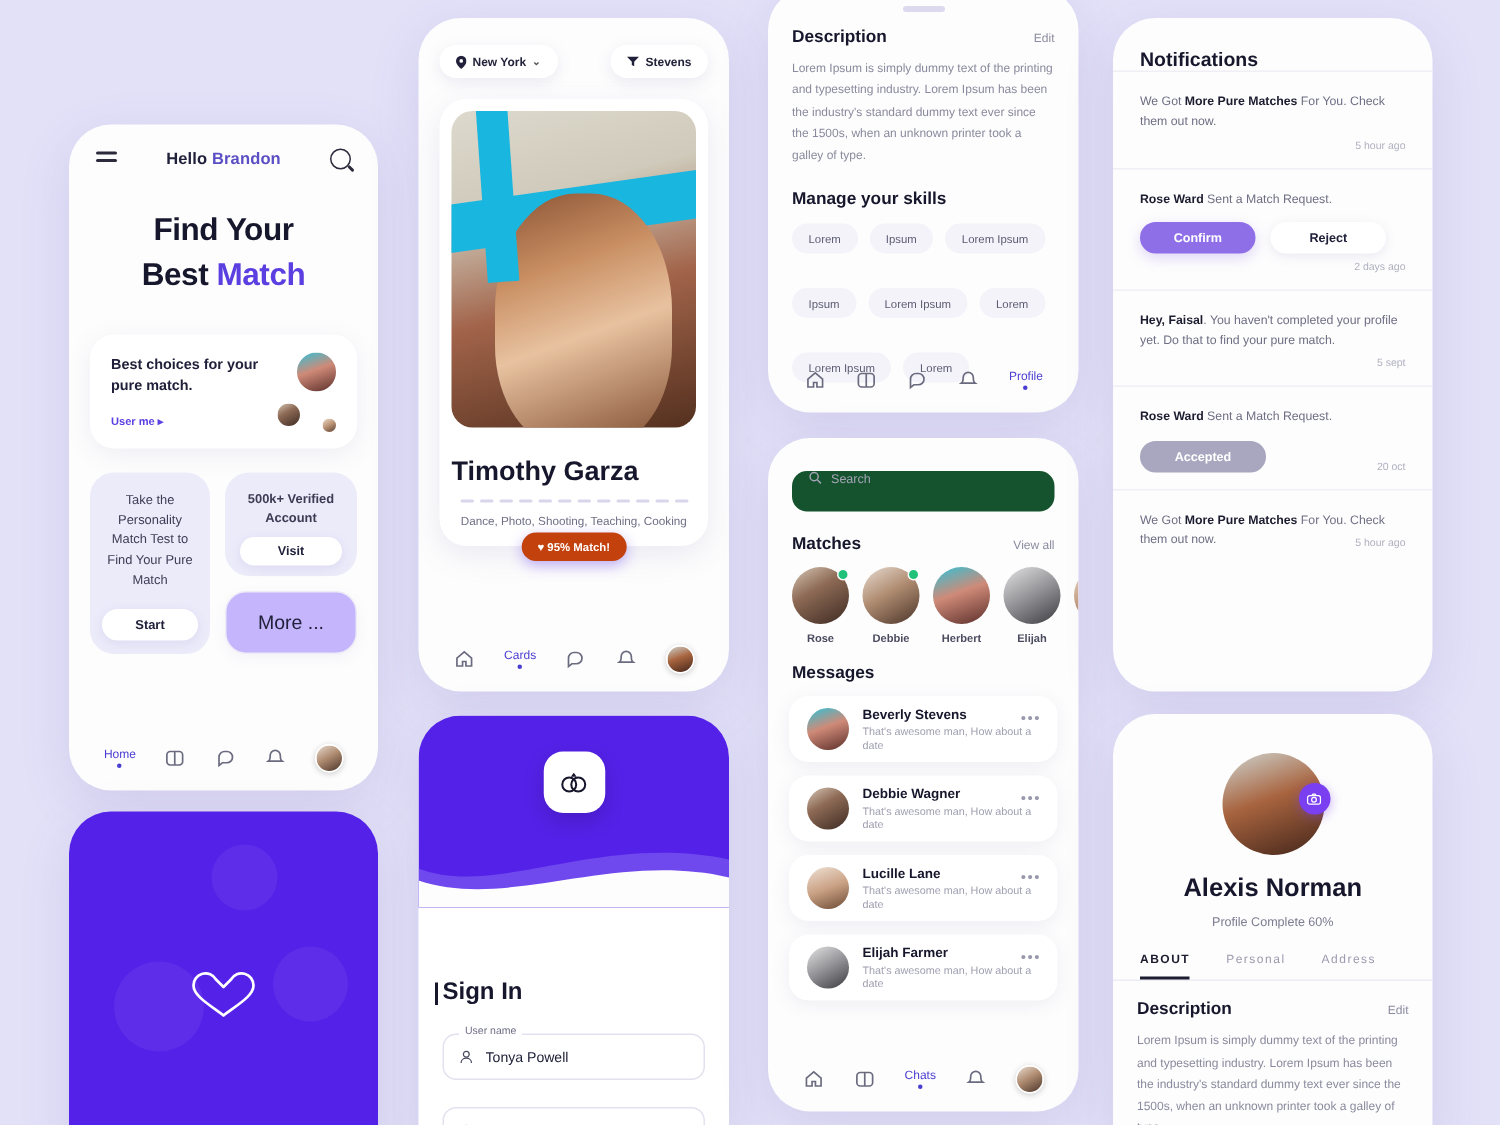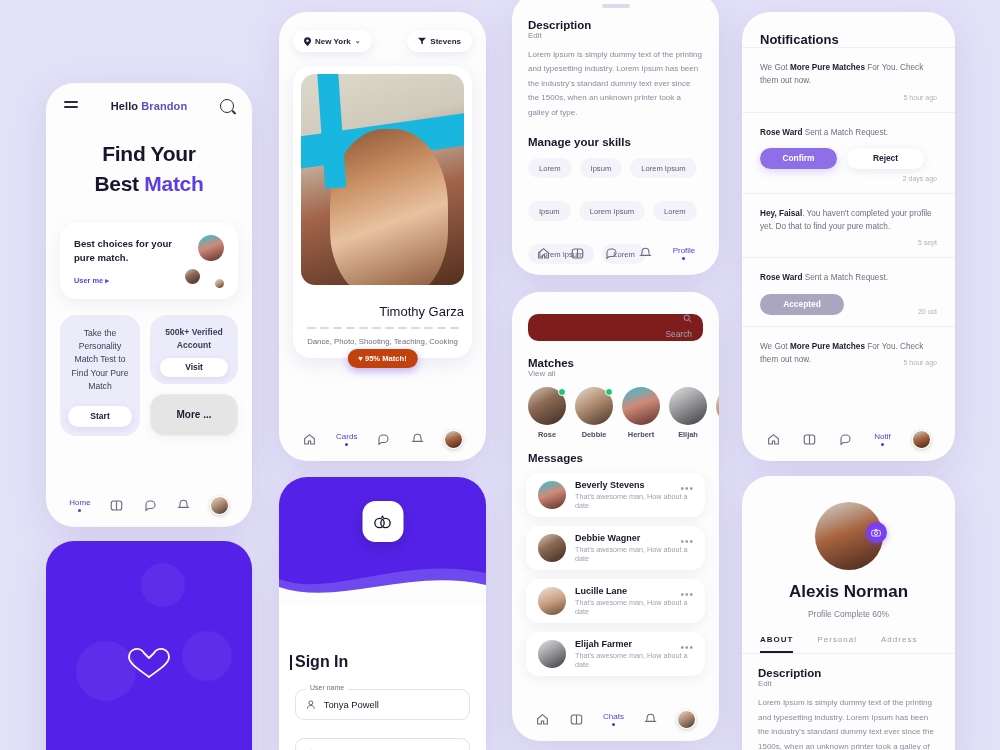--- a/index.html
+++ b/index.html
@@ -51,22 +51,22 @@
   .card-l p { font-size:8.6px; color:#3c3c55; text-align:center; line-height:1.55; font-weight:500;}
   .pill-btn { position:absolute; left:8px; right:8px; bottom:9px; height:21px; background:#fff;
     border-radius:11px; display:flex; align-items:center; justify-content:center;
     font-size:8.6px; font-weight:600; color:#20203a; box-shadow:0 2px 7px rgba(110,100,170,.12);}
   .card-r-wrap { display:flex; flex-direction:column; gap:10px; }
   .card-r { width:88px; height:69px; padding:11px 8px 0 8px; position:relative;}
   .card-r p { font-size:8.6px; color:#3c3c55; text-align:center; line-height:1.5; font-weight:600;}
   .pill-visit { position:absolute; left:10px; right:10px; bottom:7px; height:19px; background:#fff;
     border-radius:10px; display:flex;align-items:center;justify-content:center;
     font-size:8.4px;font-weight:600;color:#20203a;box-shadow:0 2px 7px rgba(110,100,170,.12);}
-  .card-more { width:88px;height:42px;background:#e5e5e5;border:1px solid #ecebf6;border-radius:14px;
-    display:flex;align-items:center;justify-content:center;font-size:10px;font-weight:700;color:#20203a;
+  .card-more { width:88px;height:42px;background:#c4b5fd;border:1px solid #ecebf6;border-radius:14px;
+    display:flex;align-items:center;justify-content:center;font-size:13px;font-weight:400;color:#20203a;
     box-shadow:0 3px 9px rgba(110,100,170,.07);}
 
   
   .nav { position:absolute; left:0; right:0; bottom:0; height:44px; display:flex;
      align-items:center; justify-content:space-around; padding:0 14px; }
   .nav .ni { width:15px; height:15px; position:relative; }
   .nav-lbl { font-size:8px; font-weight:400; color:#4b3fd1; text-align:center; }
   .nav-lbl .dot { display:block; width:3px;height:3px;border-radius:50%;background:#4b3fd1;margin:2px auto 0;}
   .nav-av { width:19px;height:19px;border-radius:50%;background-size:cover;border:1.5px solid #fff;box-shadow:0 1px 4px rgba(0,0,0,.2);}
   .ic-home, .ic-cards, .ic-chat, .ic-bell { stroke:#6b6b80; fill:none; stroke-width:1.5; }
@@ -80,21 +80,21 @@
   #p-cards { left:279px; top:12px; width:207px; height:449px; border-radius:28px; }
   .cards-top { display:flex; align-items:center; justify-content:space-between; padding:18px 14px 0 14px;}
   .chip { background:#fff; border-radius:13px; box-shadow:0 3px 10px rgba(110,100,170,.13);
     height:22px; display:flex; align-items:center; gap:4px; padding:0 11px; font-size:8px; font-weight:600; color:#24243c;}
   .photo-card { margin:14px 14px 0 14px; background:#fff; border-radius:18px;
     box-shadow:0 6px 20px rgba(110,100,170,.13); padding:8px 8px 12px 8px; position:relative;}
   .photo { height:211px; border-radius:14px; overflow:hidden; position:relative; background:#cfd6d2;}
   .match-badge { position:absolute; left:50%; transform:translateX(-50%); bottom:-10px;
     background:#c2410c; color:#fff; font-size:7.6px; font-weight:700; padding:5px 11px; border-radius:11px;
     white-space:nowrap; box-shadow:0 3px 9px rgba(84,33,232,.35);}
-  .pname { text-align:right; font-size:13px; font-weight:400; color:#16162c; margin-top:19px;}
+  .pname { text-align:left; font-size:18px; font-weight:700; color:#16162c; margin-top:19px;}
   .dashes { display:flex; gap:4px; justify-content:center; margin-top:8px;}
   .dashes i { width:9px;height:1.6px;background:#d8d6ea;border-radius:2px;display:block;}
   .ptags { text-align:center; font-size:7.8px; color:#6f6f86; margin-top:8px; }
 
   
   #p-signin { left:279px; top:477px; width:207px; height:300px; border-radius:28px; overflow:hidden; background:#fff;}
   .si-head { position:relative; height:128px; background:#5421e8; overflow:hidden;}
   .si-logo { position:absolute; left:50%; top:24px; transform:translateX(-50%);
     width:41px;height:41px;background:#fff;border-radius:13px;display:flex;align-items:center;justify-content:center;
     box-shadow:0 5px 14px rgba(0,0,0,.16);}
@@ -102,32 +102,32 @@
   .si-title:before{content:"";position:absolute;left:-5px;top:2px;width:2px;height:15px;background:#16162c;}
   .field { margin:18px 16px 0 16px; height:31px; border:1px solid #e3e1ef; border-radius:9px;
     display:flex; align-items:center; gap:8px; padding:0 10px; position:relative; background:#fff;}
   .field-lbl { position:absolute; top:-6px; left:10px; background:#fff; padding:0 4px; font-size:7px; color:#6f6f86;}
   .field input { border:0; outline:0; font-size:9.4px; font-family:inherit; color:#20203a; background:transparent; width:100%;}
   .field input::placeholder{ color:#a9a9ba; }
 
   
   #p-desc { left:512px; top:-8px; width:207px; height:283px; border-radius:28px; }
   .grabber { width:28px;height:3.5px;background:#ddd9ee;border-radius:3px;margin:12px auto 0;}
-  .sec-head { display:flex; align-items:baseline; justify-content:space-between; padding:11px 16px 0 16px;flex-direction:column;}
+  .sec-head { display:flex; align-items:baseline; justify-content:space-between; padding:11px 16px 0 16px;}
   .sec-title { font-size:11.5px; font-weight:700; color:#16162c;}
   .sec-link { font-size:8px; color:#8b8ba0;}
   .body-txt { padding:8px 16px 0 16px; font-size:8px; line-height:1.82; color:#8a8a9e;}
   .skills { display:flex; flex-wrap:wrap; gap:23px 8px; padding:10px 16px 0 16px;}
   .skill { background:#f4f3fa; border-radius:11px; height:20px; display:flex; align-items:center;
     justify-content:center; font-size:7.6px; color:#5c5c72; padding:0 11px; }
   .skill.add { background:#5421e8; color:#fff; font-weight:700; }
 
   #p-chat { left:512px; top:292px; width:207px; height:449px; border-radius:28px; }
-  .searchbar { margin:22px 16px 0 16px; height:27px; background:#7f1d1d; border-radius:10px;
-    display:flex; align-items:flex-end; gap:6px; padding:0 11px; font-size:8.4px; color:#a4a4b6;flex-direction:column;}
+  .searchbar { margin:22px 16px 0 16px; height:27px; background:#14532d; border-radius:10px;
+    display:flex; align-items:flex-start; gap:6px; padding:0 11px; font-size:8.4px; color:#a4a4b6;}
   .mrow { display:flex; gap:9px; padding:9px 0 0 16px; overflow:hidden;}
   .m-item { text-align:center; flex:0 0 auto; }
   .m-av { width:38px;height:38px;border-radius:50%;background-size:cover;position:relative;}
   .m-on { position:absolute; right:0; top:1px; width:8px;height:8px;border-radius:50%;background:#21c17a;border:1.6px solid #fff;}
   .m-name { font-size:7.4px; color:#4b4b60; margin-top:5px; font-weight:600;}
   .msg-item { margin:9px 14px 0 14px; background:#fff; border-radius:13px; box-shadow:0 3px 12px rgba(110,100,170,.10);
     height:44px; display:flex; align-items:center; gap:9px; padding:0 12px; position:relative;}
   .msg-av { width:28px;height:28px;border-radius:50%;background-size:cover; flex:0 0 auto;}
   .msg-n { font-size:9px; font-weight:700; color:#16162c;}
   .msg-p { font-size:7.2px; color:#a0a0b2; margin-top:2px;}
@@ -490,34 +490,20 @@
         <div class="btn-solid muted">Accepted</div>
       </div>
       <div class="n-time inline">20 oct</div>
     </div>
 
     <div class="n-item">
       <div class="n-txt"><span>We Got </span><b>More Pure Matches</b><span> For You. Check them out now.</span></div>
       <div class="n-time inline">5 hour ago</div>
     </div>
 
-    <div class="nav">
-      <svg class="ni" viewBox="0 0 20 20">
-          <path class="ic-home" d="M3.5 9 10 3.5 16.5 9v7h-5v-4h-3v4h-5V9z"></path>
-        </svg>
-      <svg class="ni" viewBox="0 0 20 20">
-          <rect class="ic-cards" x="3" y="4" width="14" height="12" rx="3"></rect>
-          <path class="ic-cards" d="M10 4v12"></path>
-        </svg>
-      <svg class="ni" viewBox="0 0 20 20">
-          <path class="ic-chat" d="M4 9a5 5 0 0 1 5-5h2a5 5 0 0 1 0 10H7l-3 2.5V9z"></path>
-        </svg>
-      <div class="nav-lbl"><span>Notif</span><span class="dot"></span></div>
-      <div class="nav-av f7"></div>
-    </div>
   </div>
 
   <div class="phone" id="p-prof">
     <div class="pf-av-wrap">
       <div class="pf-av f7"></div>
       <div class="pf-cam">
         <svg width="10" height="9" viewBox="0 0 14 12">
             <rect x="1" y="3" width="12" height="8" rx="2" fill="none" stroke="#fff" stroke-width="1.2"></rect>
             <circle cx="7" cy="7" r="2.2" fill="none" stroke="#fff" stroke-width="1.2"></circle>
             <path d="M5 3l1-1.4h2L9 3" fill="none" stroke="#fff" stroke-width="1.2"></path>

